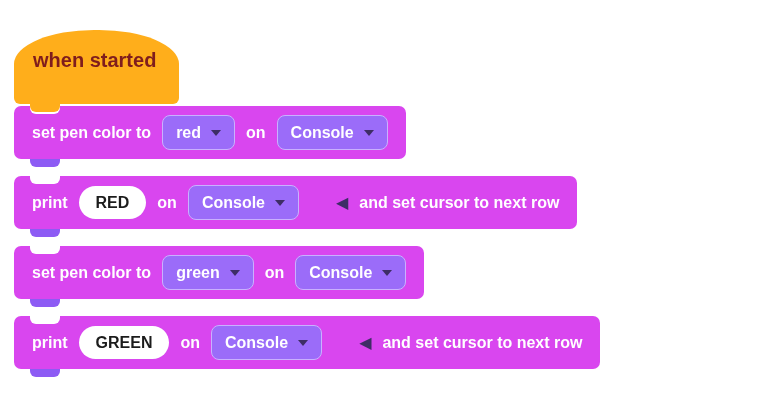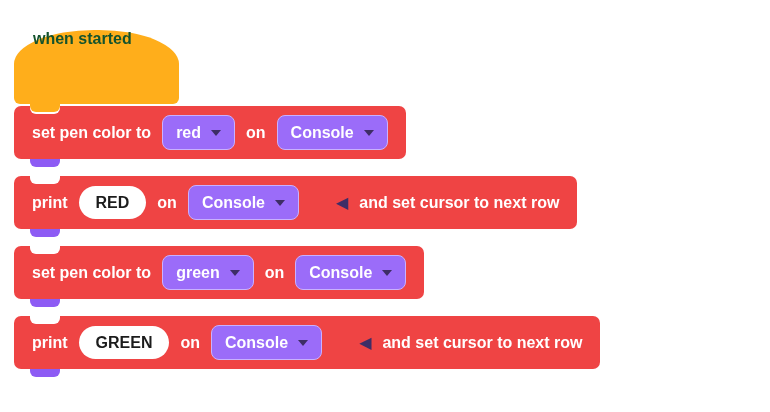--- a/index.html
+++ b/index.html
@@ -13,28 +13,28 @@
     display: flex;
     flex-direction: column;
     align-items: flex-start;
     padding: 30px 0 0 14px;
   }
   
   .hat-block {
     position: relative;
     z-index: 3;
     display: inline-flex;
-    align-items: flex-start;
+    align-items: center;
     min-height: 74px;
     min-width: 165px;
     padding: 0 22px 13px 19px;
     background: #FFAE1B;
     border-radius: 80px 80px 6px 6px / 34px 34px 6px 6px;
-    color: #14532d;
-    font-size: 16px;
+    color: #7f1d1d;
+    font-size: 20px;
     font-weight: 700;
     margin-bottom: 2px;
     cursor: pointer;
   }
   .hat-block::after {
     content: "";
     position: absolute;
     bottom: -8px;
     left: 16px;
     width: 30px;
@@ -43,21 +43,21 @@
     border-radius: 0 0 6px 6px;
   }
   
   .stack-block {
     position: relative;
     display: inline-flex;
     align-items: center;
     column-gap: 11px;
     min-height: 53px;
     padding: 9px 18px;
-    background: #ef4444;
+    background: #d946ef;
     border-radius: 7px;
     color: #ffffff;
     font-size: 16px;
     font-weight: 700;
     margin-bottom: 17px;
     cursor: pointer;
   }
   .stack-block::before { 
     content: "";
     position: absolute;

